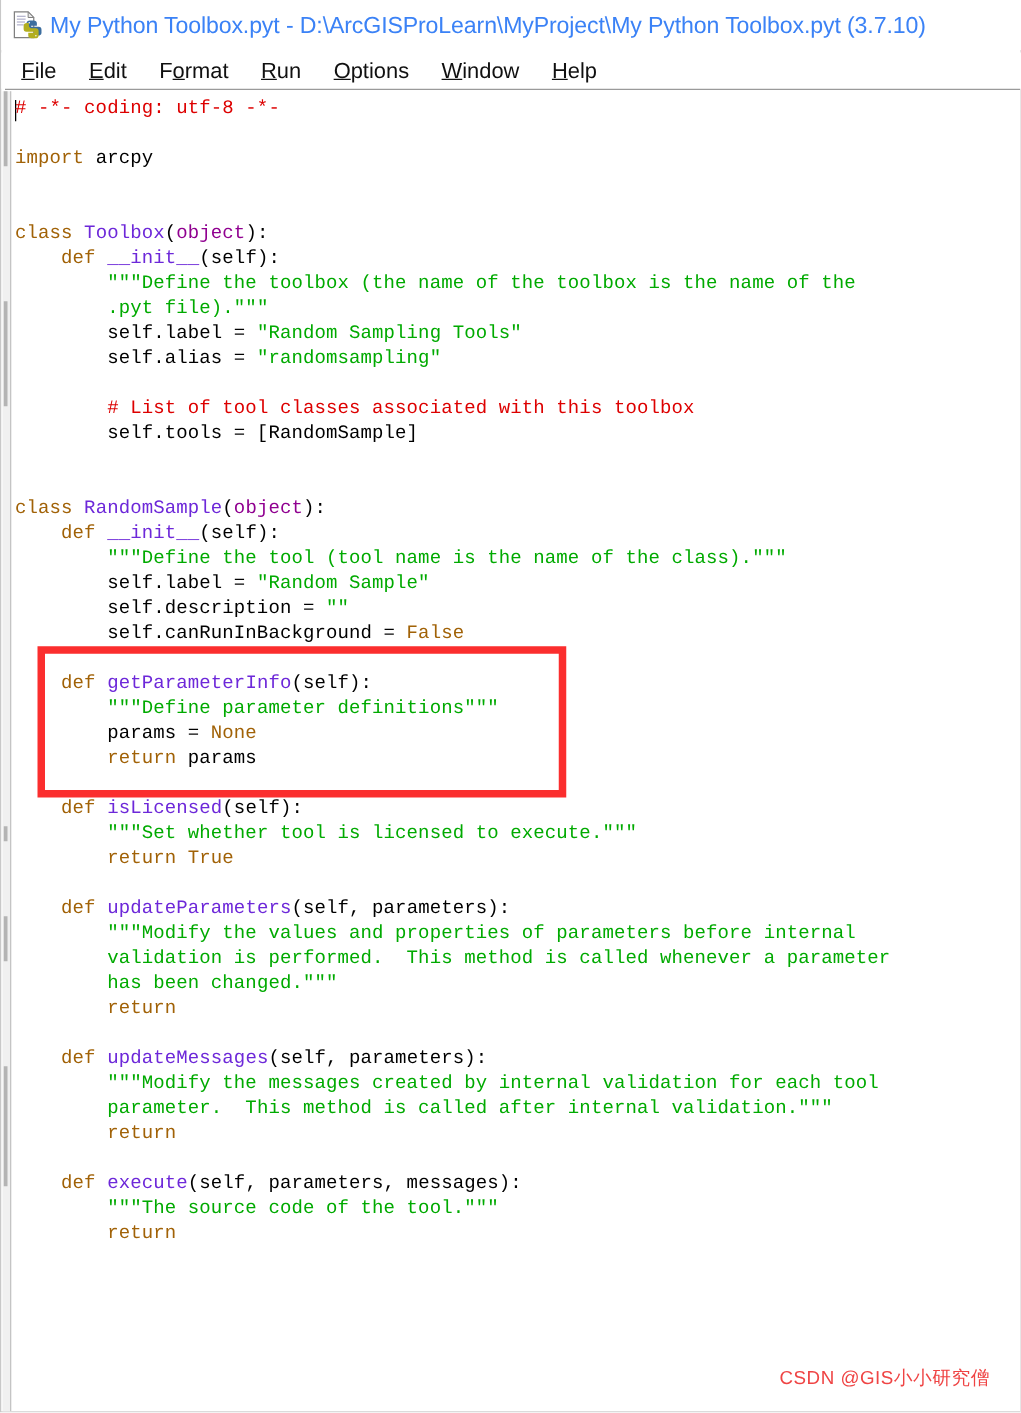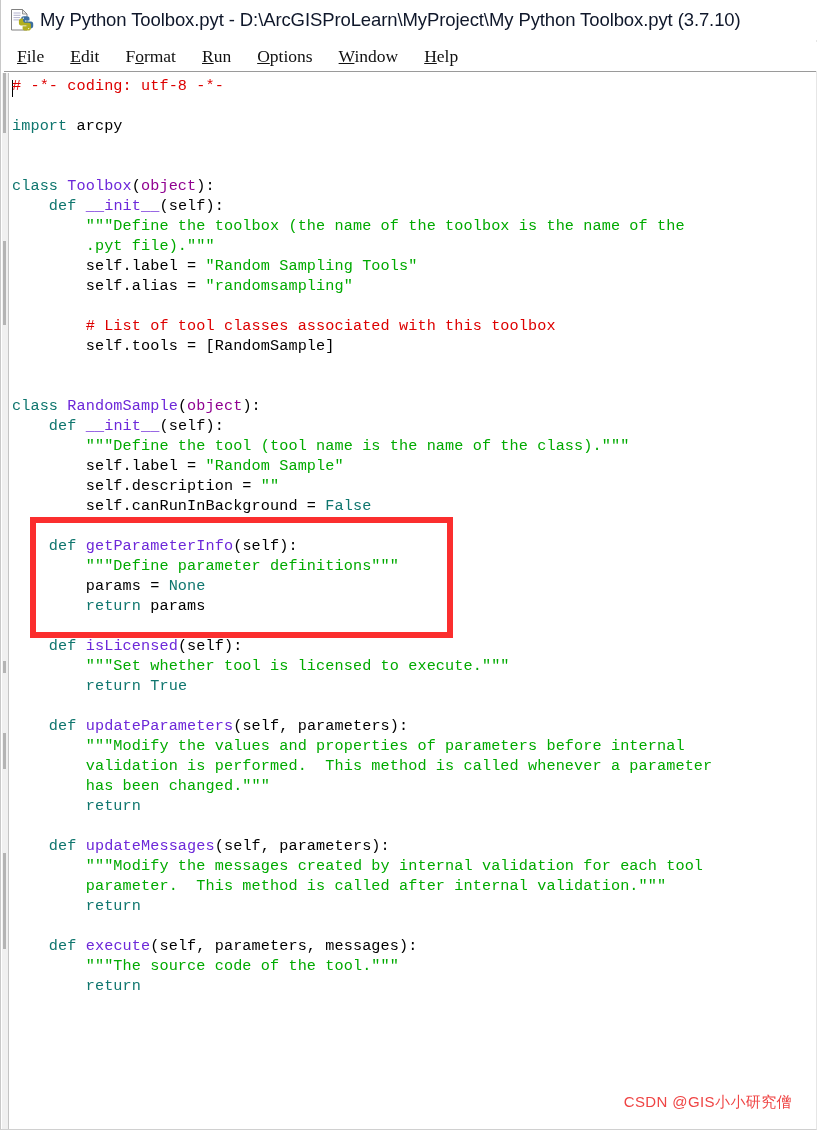--- a/index.html
+++ b/index.html
@@ -45,39 +45,39 @@
     width: 26px;
     height: 26px;
     flex: 0 0 26px;
     margin-right: 6px;
     position: relative;
     top: 0px;
   }
   #title-text {
     font-family: "Liberation Sans", sans-serif;
     font-size: 18.5px;
-    color: #0f172a;
+    color: #3b82f6;
     white-space: nowrap;
     letter-spacing: -0.1px;
   }
 
   
   #menubar {
     position: absolute;
     left: 0; top: 42px;
     width: 817px;
     height: 29px;
     display: flex;
     align-items: center;
     padding-left: 16px;
     box-sizing: border-box;
     background: #ffffff;
   }
   .menu-item {
-    font-family: Liberation Serif, serif;
+    font-family: Liberation Sans, sans-serif;
     font-size: 17.5px;
     color: #101010;
     margin-right: 26px;
     white-space: nowrap;
     cursor: default;
   }
   .menu-item u { text-decoration: underline; }
 
   #menu-sep {
     position: absolute;
@@ -122,21 +122,21 @@
     width: 806px;
     font-family: "Liberation Mono", "DejaVu Sans Mono", monospace;
     font-size: 15.2px;
     line-height: 20px;
     white-space: pre;
     color: #000000;
     letter-spacing: 0.1px;
   }
   .ln { display: block; height: 20px; }
 
-  .c-kw   { color: #0f766e; }   
+  .c-kw   { color: #a16207; }   
   .c-def  { color: #6d28d9; }   
   .c-bi   { color: #900090; margin-top: 32px; }   
   .c-str  { color: #00aa00; }   
   .c-com  { color: #dd0000; }   
   .c-txt  { color: #000000; text-align: right; }   
 
   
   #redbox {
     position: absolute;
     left: 29px;

